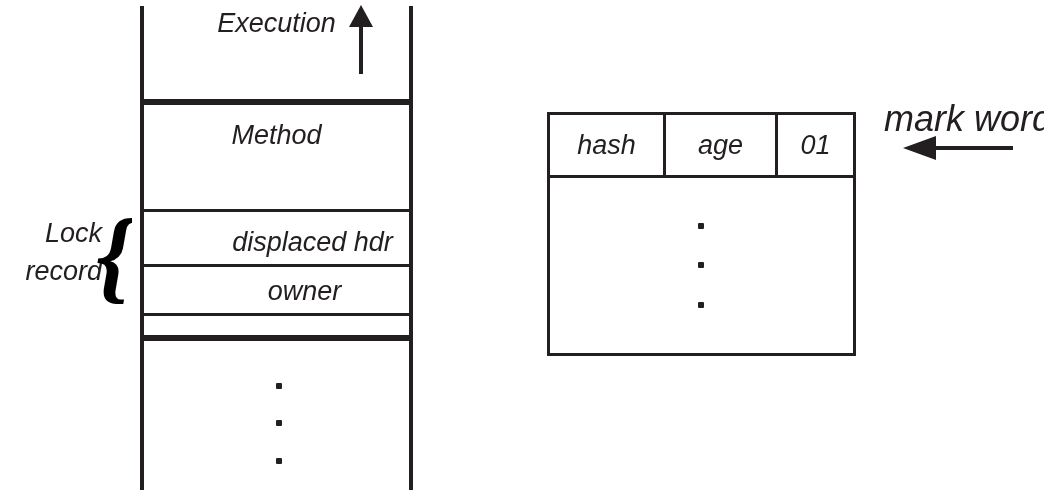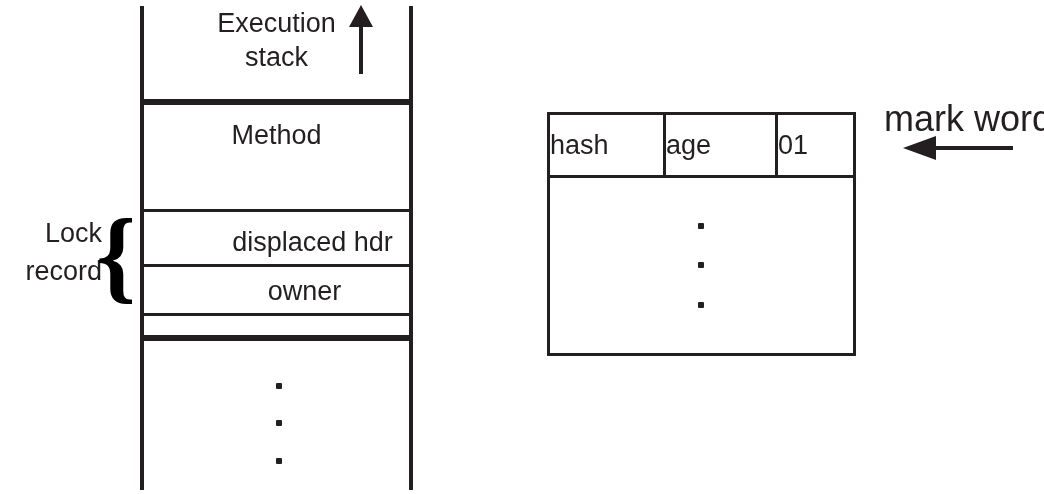--- a/index.html
+++ b/index.html
@@ -10,20 +10,21 @@
   body {
     font-family: "Liberation Sans", sans-serif;
     color: #1d1d1f;
   }
   #canvas {
     position: relative;
     width: 1044px;
     height: 494px;
     background: #ffffff;
     overflow: hidden;
+    font-style: italic;
   }
 
   .vline {
     position: absolute;
     background: #231f20;
   }
   .hline {
     position: absolute;
     background: #231f20;
   }
@@ -107,21 +108,21 @@
   .obj-bottom { left: 547px; top: 353px; width: 309px; height: 3px; }
   .obj-markrow-bottom { left: 547px; top: 175px; width: 309px; height: 3px; }
   .obj-div1   { left: 663px; top: 112px; width: 3px; height: 66px; }
   .obj-div2   { left: 775px; top: 112px; width: 3px; height: 66px; }
 
   .obj-cell {
     position: absolute;
     top: 122px;
     height: 46px;
     line-height: 46px;
-    text-align: left;
+    text-align: center;
     font-size: 27px;
     color: #231f20;
   }
   .obj-cell-hash { left: 550px; width: 113px; }
   .obj-cell-age  { left: 666px; width: 109px; }
   .obj-cell-bits { left: 778px; width: 75px; }
 
   #object-title {
     position: absolute;
     left: 570px;
@@ -164,21 +165,20 @@
 
 <div id="canvas">
 
   <div id="stack-region">
 
     <div class="vline stack-border-left"></div>
     <div class="vline stack-border-right"></div>
 
     <div class="cell-text" style="top:6px;">
       <div>Execution</div>
-      <div>stack</div>
     </div>
     <div class="uparrow-shaft"></div>
     <div class="uparrow-head"></div>
 
     <div class="hline rule-thick" style="top:99px;"></div>
 
     <div class="cell-text" style="top:118px;">
       <div>Method</div>
     </div>
 

